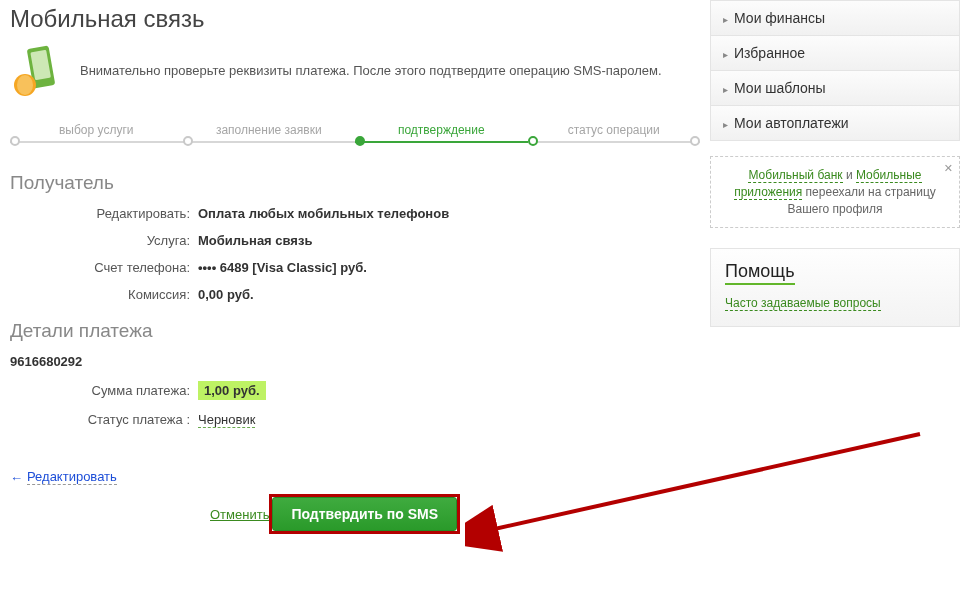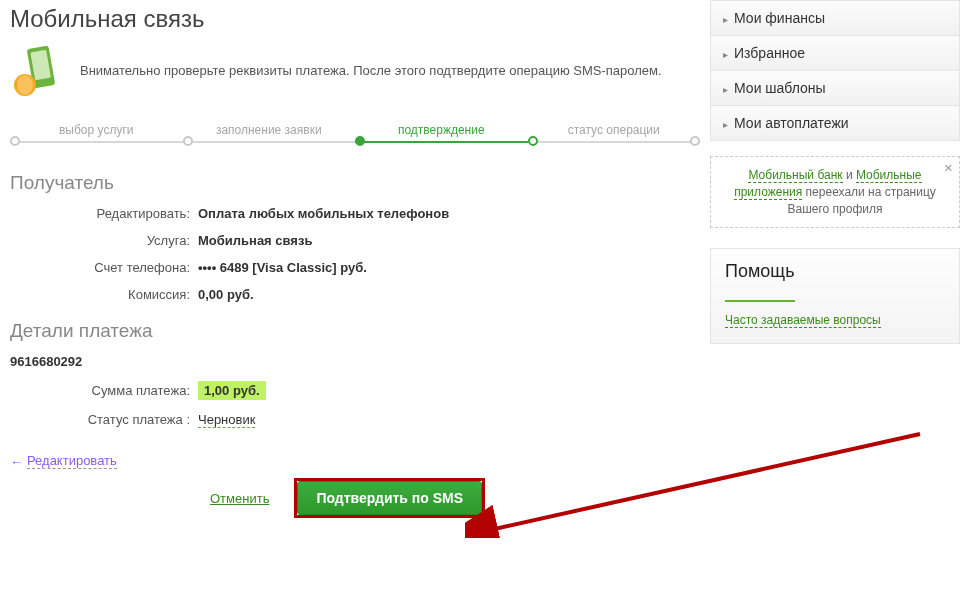--- a/index.html
+++ b/index.html
@@ -127,35 +127,34 @@
     background: #bef264;
     padding: 2px 6px;
   }
   .field-value.dashed {
     font-weight: normal;
     border-bottom: 1px dashed #6aa84f;
     color: #333;
   }
   
   .edit-link {
-    color: #8b5cf6;
-    margin: 25px 0 10px 0;
+    color: #1d4ed8;
+    margin: 41px 0 10px 0;
   }
   .edit-link .arrow { margin-right: 4px; }
   .edit-link .txt { border-bottom: 1px dashed #999; cursor: pointer; }
   .actions-row {
     display: flex;
     align-items: center;
     margin-top: 5px;
     padding-left: 200px;
   }
   .cancel-link {
     color: #3a8a1f;
     text-decoration: underline;
-    margin-right: 25px;
     cursor: pointer;
   }
   .confirm-wrap {
     border: 3px solid #b30000;
     display: inline-block;
   }
   .btn-confirm {
     background: linear-gradient(#3fab3f, #2a9a2a);
     color: #fff;
     font-weight: bold;
@@ -208,21 +207,21 @@
     border: 1px solid #e4e4e4;
     background: linear-gradient(#fefefe, #f3f3f3);
     margin-top: 20px;
     padding: 12px 14px 16px 14px;
   }
   .help-title {
     font-size: 18px;
     color: #222;
     border-bottom: 2px solid #62b62b;
     display: inline-block;
-    padding-bottom: 18px;
+    padding-bottom: 1px;
     margin-bottom: 10px;
   }
   .help-link {
     color: #3a8a1f;
     border-bottom: 1px dashed #3a8a1f;
     font-size: 12px;
     cursor: pointer;
   }
   
   .red-arrow {

